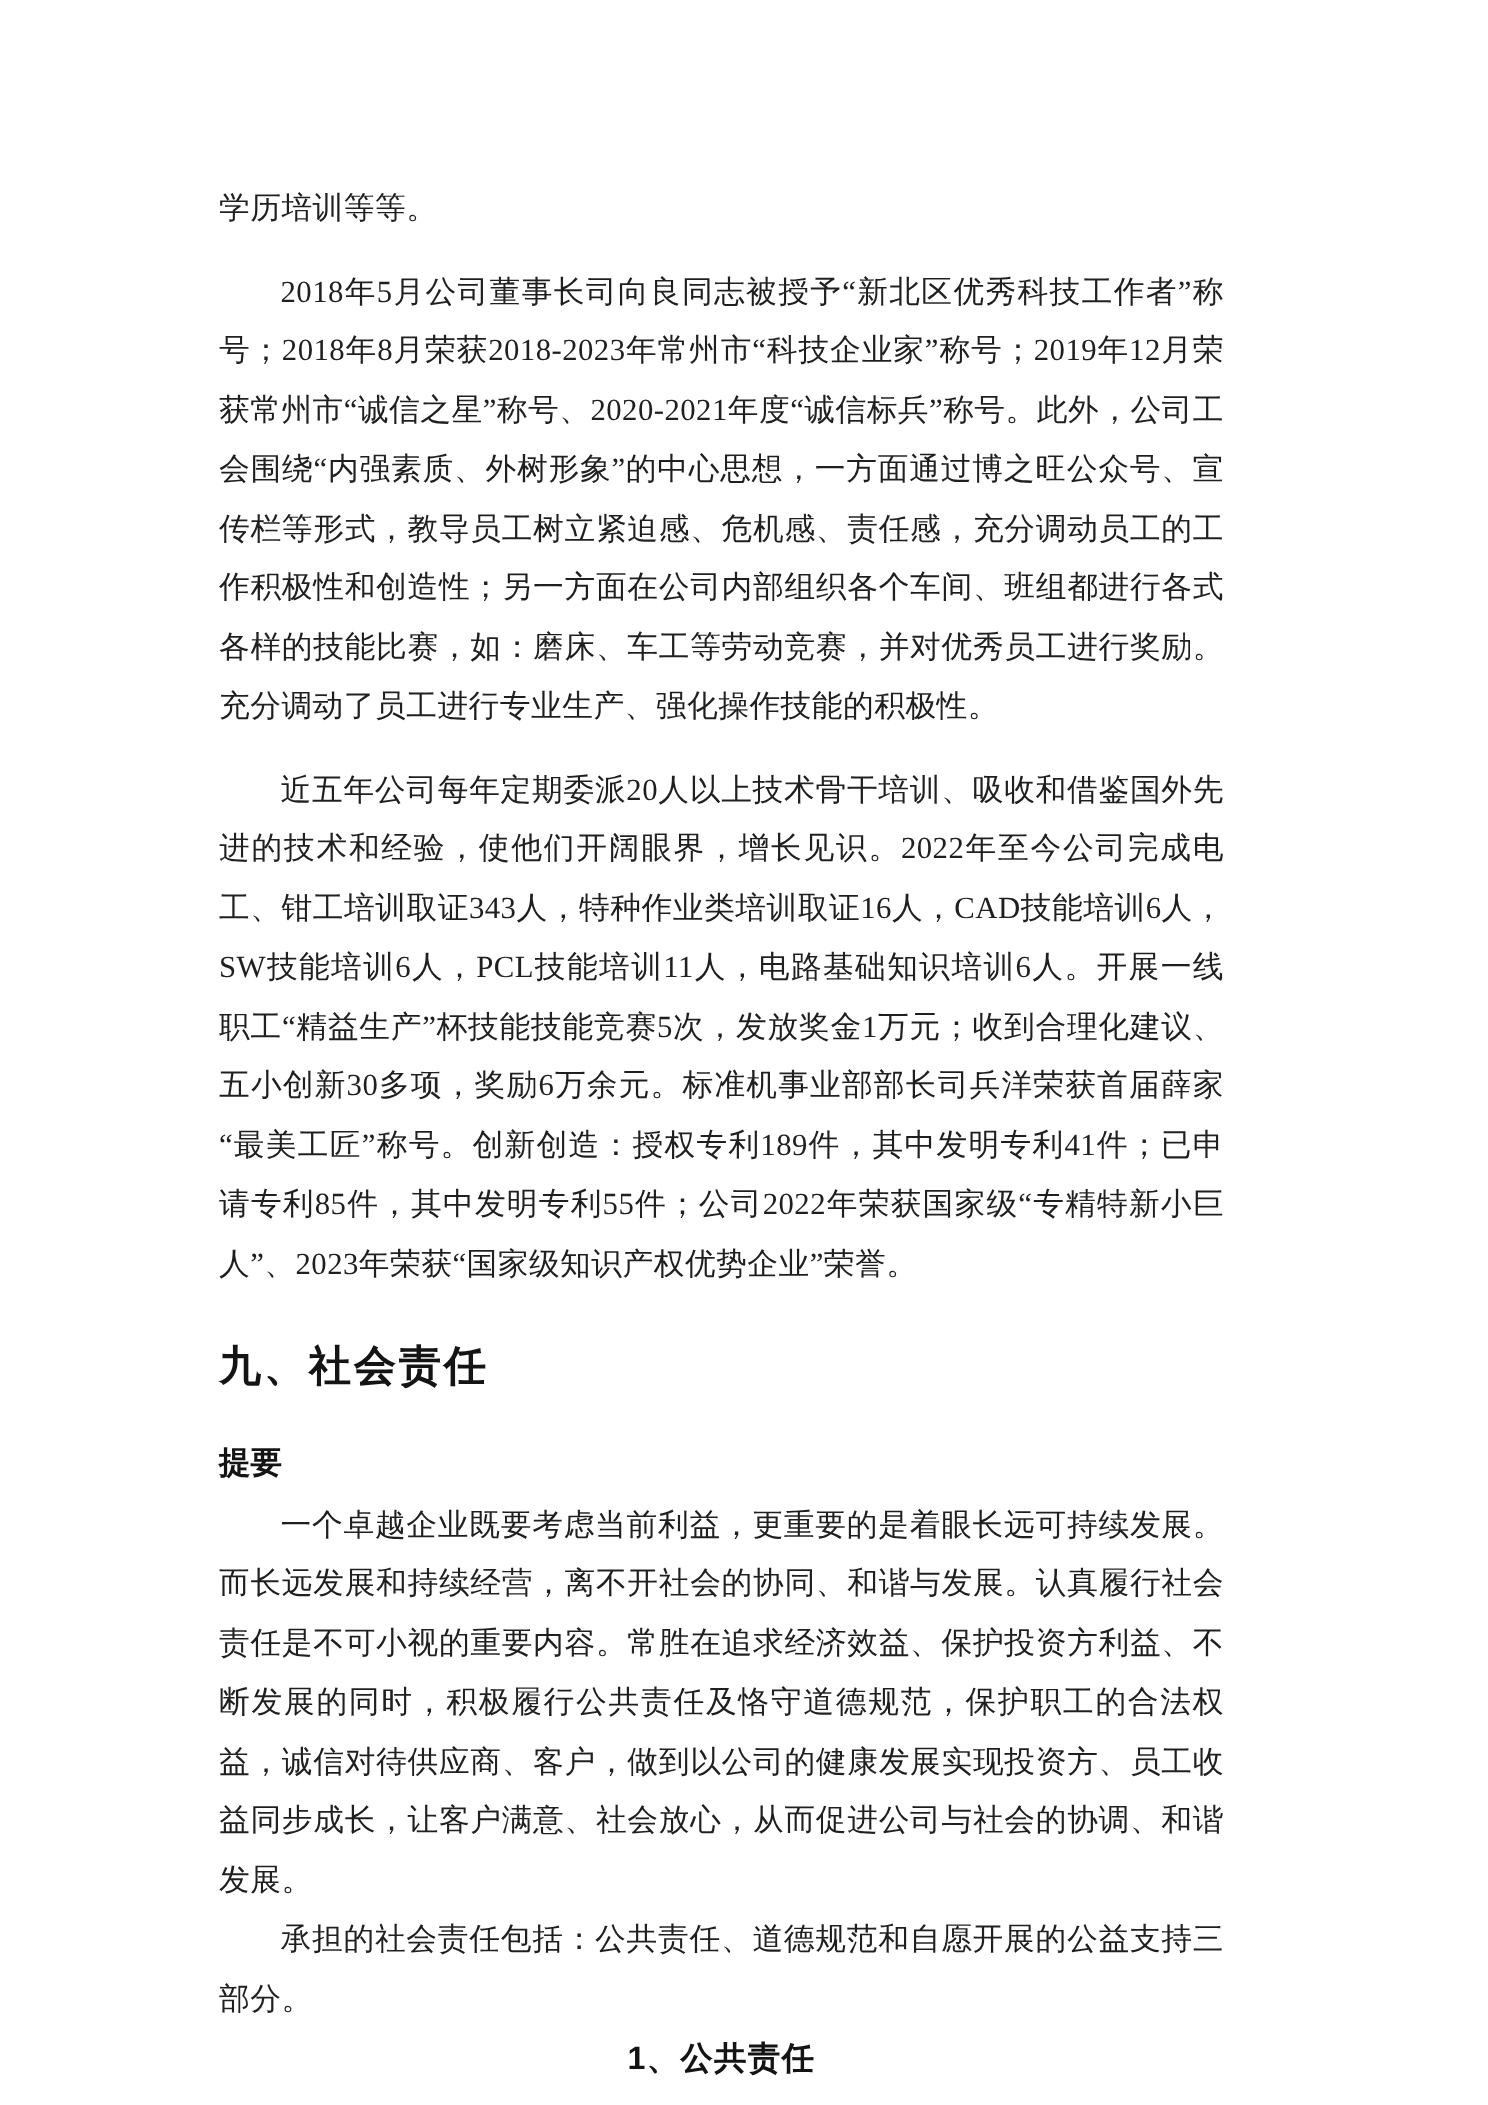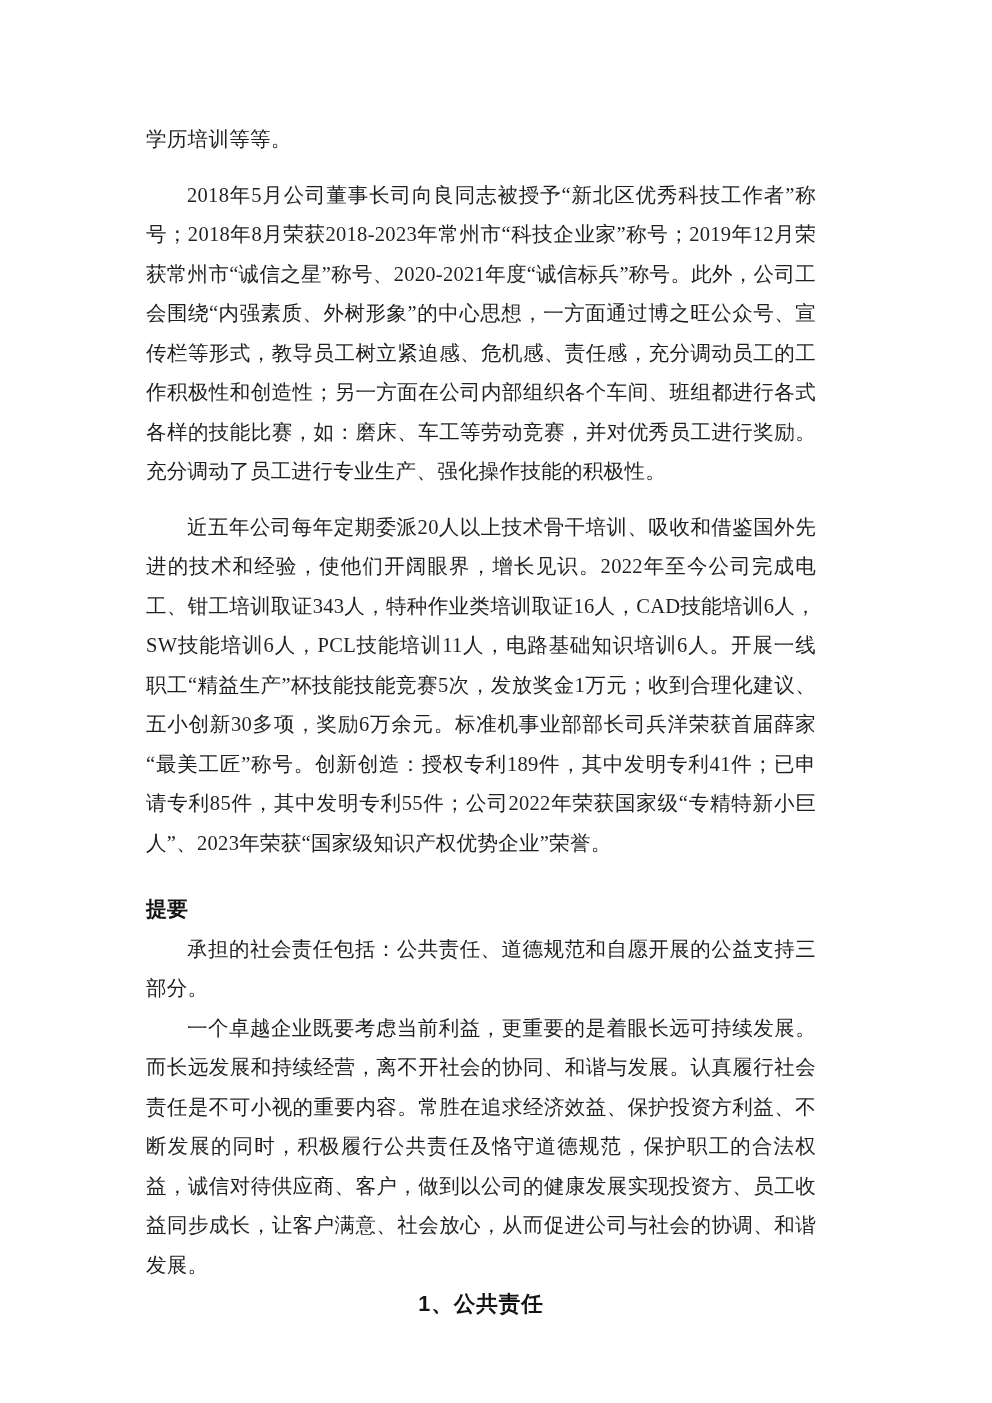--- a/index.html
+++ b/index.html
@@ -40,21 +40,21 @@
     margin: 28px 0 0 0;
     font-family: "Liberation Sans", "DejaVu Sans", sans-serif;
     font-weight: 700;
     font-size: 28px;
     line-height: 40px;
     color: #141414;
     letter-spacing: 2px;
   }
   .summary-label {
     margin: 27px 0 0 0;
-    font-family: Liberation Serif, serif;
+    font-family: Liberation Mono, monospace;
     font-weight: 700;
     font-size: 21px;
     line-height: 39.5px;
     color: #141414;
   }
   .subsection-heading {
     margin: 0;
     font-family: "Liberation Sans", "DejaVu Sans", sans-serif;
     font-weight: 700;
     font-size: 21.5px;
@@ -68,22 +68,23 @@
 <body>
 
 <div class="page">
 
   <p class="body-text">学历培训等等。</p>
 
   <p class="body-text indent gap-before">2018年5月公司董事长司向良同志被授予“新北区优秀科技工作者”称号；2018年8月荣获2018-2023年常州市“科技企业家”称号；2019年12月荣获常州市“诚信之星”称号、2020-2021年度“诚信标兵”称号。此外，公司工会围绕“内强素质、外树形象”的中心思想，一方面通过博之旺公众号、宣传栏等形式，教导员工树立紧迫感、危机感、责任感，充分调动员工的工作积极性和创造性；另一方面在公司内部组织各个车间、班组都进行各式各样的技能比赛，如：磨床、车工等劳动竞赛，并对优秀员工进行奖励。充分调动了员工进行专业生产、强化操作技能的积极性。</p>
 
   <p class="body-text indent gap-before">近五年公司每年定期委派20人以上技术骨干培训、吸收和借鉴国外先进的技术和经验，使他们开阔眼界，增长见识。2022年至今公司完成电工、钳工培训取证343人，特种作业类培训取证16人，CAD技能培训6人，SW技能培训6人，PCL技能培训11人，电路基础知识培训6人。开展一线职工“精益生产”杯技能技能竞赛5次，发放奖金1万元；收到合理化建议、五小创新30多项，奖励6万余元。标准机事业部部长司兵洋荣获首届薛家“最美工匠”称号。创新创造：授权专利189件，其中发明专利41件；已申请专利85件，其中发明专利55件；公司2022年荣获国家级“专精特新小巨人”、2023年荣获“国家级知识产权优势企业”荣誉。</p>
 
+  <h1 class="section-heading">九、社会责任</h1>
 
   <h2 class="summary-label">提要</h2>
 
+  <p class="body-text indent">一个卓越企业既要考虑当前利益，更重要的是着眼长远可持续发展。而长远发展和持续经营，离不开社会的协同、和谐与发展。认真履行社会责任是不可小视的重要内容。常胜在追求经济效益、保护投资方利益、不断发展的同时，积极履行公共责任及恪守道德规范，保护职工的合法权益，诚信对待供应商、客户，做到以公司的健康发展实现投资方、员工收益同步成长，让客户满意、社会放心，从而促进公司与社会的协调、和谐发展。</p>
+
   <p class="body-text indent">承担的社会责任包括：公共责任、道德规范和自愿开展的公益支持三部分。</p>
-
-  <p class="body-text indent">一个卓越企业既要考虑当前利益，更重要的是着眼长远可持续发展。而长远发展和持续经营，离不开社会的协同、和谐与发展。认真履行社会责任是不可小视的重要内容。常胜在追求经济效益、保护投资方利益、不断发展的同时，积极履行公共责任及恪守道德规范，保护职工的合法权益，诚信对待供应商、客户，做到以公司的健康发展实现投资方、员工收益同步成长，让客户满意、社会放心，从而促进公司与社会的协调、和谐发展。</p>
 
   <h2 class="subsection-heading">1、公共责任</h2>
 
 </div>
 
 </body></html>

